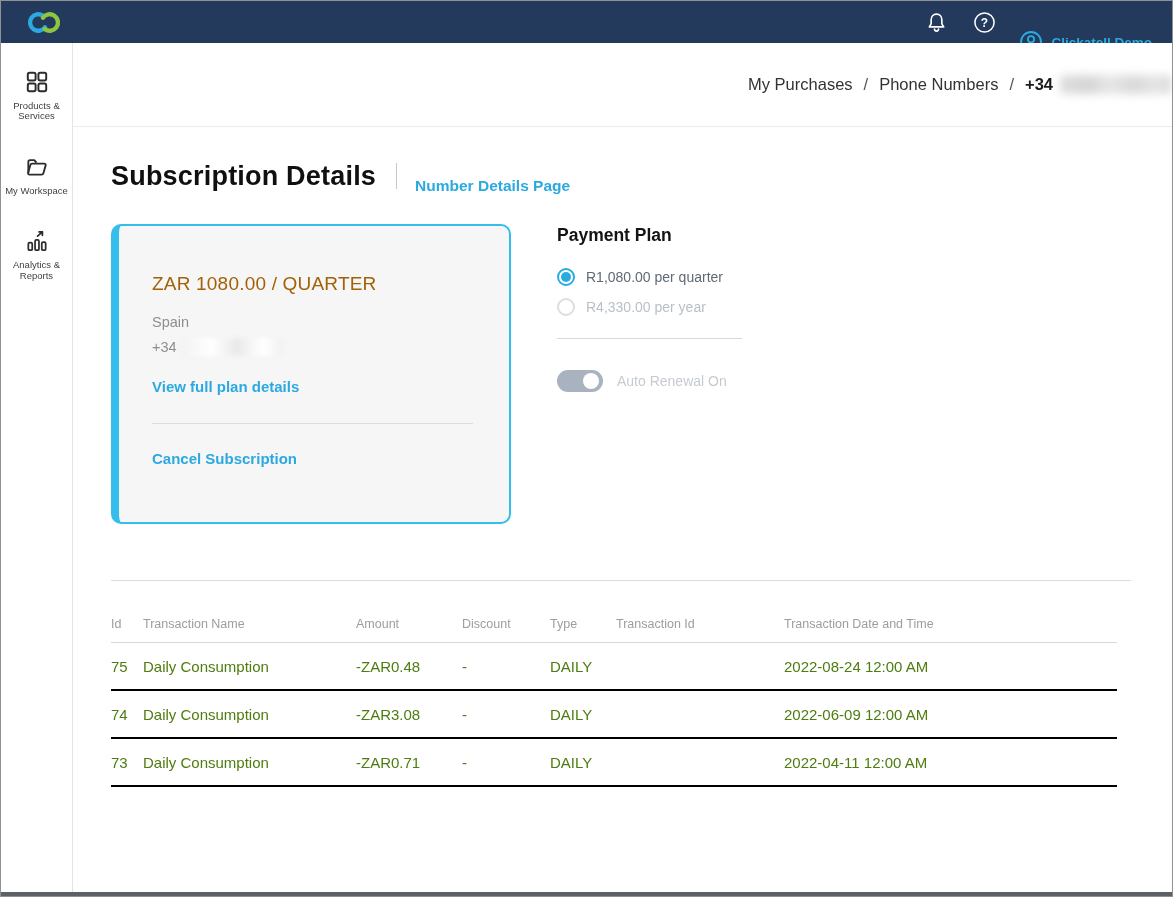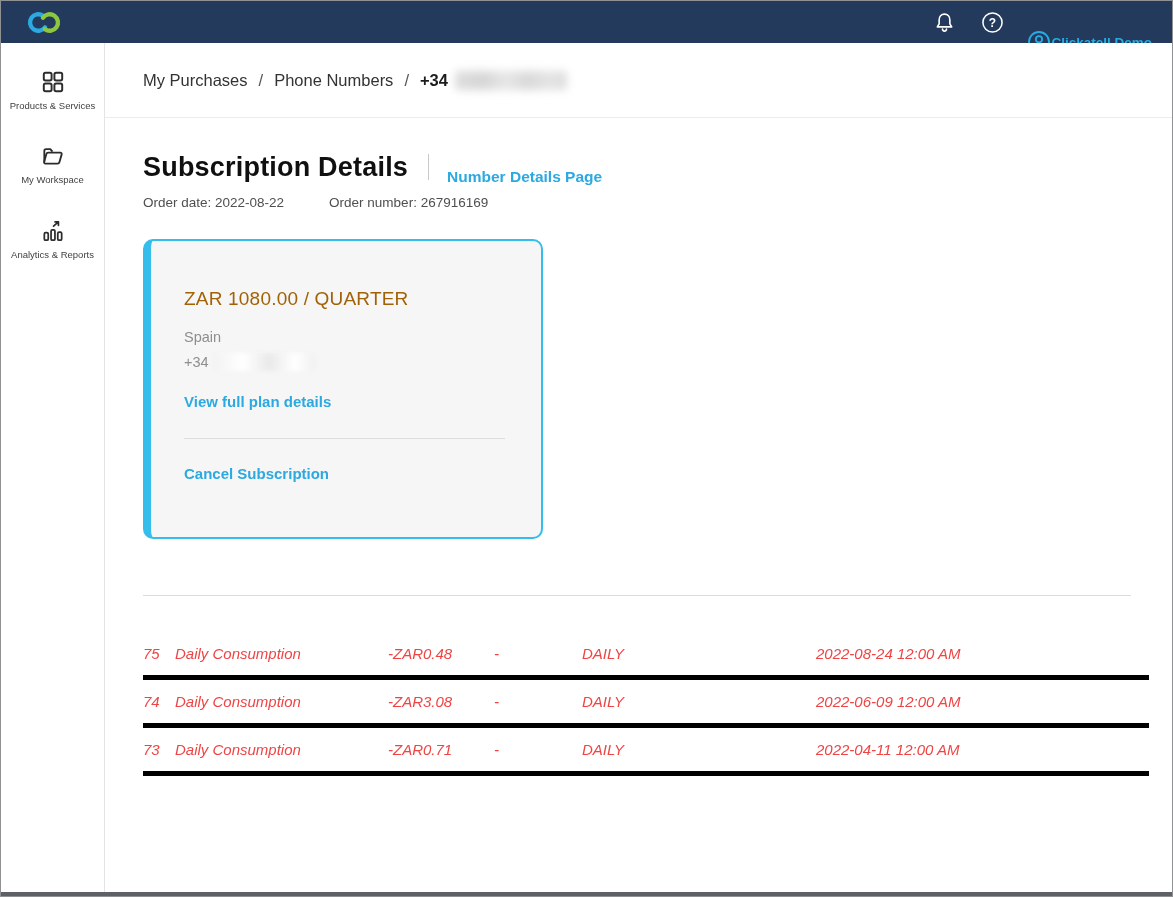--- a/index.html
+++ b/index.html
@@ -8,34 +8,34 @@
 
   .window { position:relative; width:1173px; height:897px; border:1px solid #8f9193; overflow:hidden; background:#fff; }
   .bottom-strip { position:absolute; left:0; bottom:0; width:100%; height:4px; background:#5d6165; z-index:50; }
 
   
   .topbar { height:42px; background:#233a5c; display:flex; align-items:center; padding:0 20px 0 24px; }
   .logo { width:38px; height:27px; display:block; }
   .topbar-right { margin-left:auto; display:flex; align-items:center; gap:22px; }
   .icon-btn { width:26px; height:26px; display:flex; align-items:center; justify-content:center; cursor:pointer; }
   .icon-btn svg { width:23px; height:23px; }
-  .user-chip { display:flex; align-items:center; cursor:pointer;margin-top:40px; }
+  .user-chip { display:flex; align-items:center; gap:8px; cursor:pointer;margin-top:40px; }
   .user-chip svg { width:24px; height:24px; }
   .user-name { color:#29ABE2; font-weight:bold; font-size:13.5px; }
 
   
   .body-row { display:flex; height:855px; }
-  .sidebar { width:104px; background:#fff; border-right:1px solid #e4e4e4; box-shadow:2px 0 4px rgba(0,0,0,.04); padding-top:26px; flex-shrink:0; }
+  .sidebar { width:72px; background:#fff; border-right:1px solid #e4e4e4; box-shadow:2px 0 4px rgba(0,0,0,.04); padding-top:26px; flex-shrink:0; }
   .side-item { display:flex; flex-direction:column; align-items:center; gap:6px; margin-bottom:32px; cursor:pointer; }
   .side-item svg { width:26px; height:26px; }
   .side-label { font-size:9.5px; color:#3f3f3f; text-align:center; line-height:1.1; }
   .main { flex:1; background:#fff; overflow:hidden; }
 
   
-  .crumb-row { height:75px; display:flex; align-items:center; padding-left:38px; border-bottom:1px solid #ececec; font-size:16.5px; color:#333; }
+  .crumb-row { height:84px; display:flex; align-items:center; padding-left:38px; border-bottom:1px solid #ececec; font-size:16.5px; color:#333;justify-content:flex-end; }
   .crumb-sep { margin:0 11px; color:#555; }
   .crumb-link { color:#333; cursor:pointer; }
   .crumb-current { font-weight:bold; color:#1c1c1c; display:flex; align-items:center; }
   .blur-redact { display:inline-block; width:112px; height:19px; margin-left:7px; border-radius:2px;
     background:linear-gradient(90deg,#c9c9c9 0%,#b9b9b9 25%,#d6d6d6 45%,#bfbfbf 65%,#d2d2d2 85%,#c7c7c7 100%);
     filter:blur(4px); opacity:.6; }
 
   .content { padding:30px 41px 0 38px; }
 
   
@@ -75,21 +75,21 @@
   .toggle::after { content:""; position:absolute; right:4px; top:3px; width:16px; height:16px; border-radius:50%; background:#fff; }
   .toggle-label { font-size:14px; color:#c6cbd1; }
 
   .section-hr { border:none; border-top:1px solid #dcdcdc; margin:56px 0 0 0; }
 
   
   .ph-title { font-size:24px; font-weight:bold; color:#101010; margin-top:60px; letter-spacing:.2px; }
   .ph-table { margin-top:36px; width:1006px; }
   .ph-row { display:grid; grid-template-columns:32px 213px 106px 88px 66px 168px 1fr; align-items:center; }
   .ph-head { font-size:12.5px; color:#9d9d9d; padding-bottom:11px; border-bottom:1px solid #d7d7d7; }
-  .ph-data { height:48px; font-size:15px; color:#ef4444; border-bottom:5px solid #000000;font-style:italic; }
+  .ph-data { height:48px; font-size:15px; color:#4d7c0f; border-bottom:2px solid #000000; }
   .cell { padding-right:8px; white-space:nowrap; overflow:hidden; }
 </style>
 </head>
 <body>
 
 <div class="window">
 
   <div class="topbar">
     <svg class="logo" viewBox="0 0 40 28">
       <circle cx="14" cy="14" r="8.7" fill="none" stroke="#2BA9E0" stroke-width="4.6" stroke-linecap="round" stroke-dasharray="41 13.6" transform="rotate(35 14 14)"></circle>
@@ -161,45 +161,66 @@
           <span class="blur-redact"></span>
         </span>
       </div>
 
       <div class="content">
         <div class="title-row">
           <h1 class="page-title">Subscription Details</h1>
           <div class="title-divider"></div>
           <span class="title-link">Number Details Page</span>
         </div>
-        <div class="meta-row">
-          <span>Order date: 2022-08-22</span>
-          <span>Order number: 267916169</span>
-        </div>
 
         <div class="plan-area">
 
           <div class="plan-card">
             <div class="plan-price">ZAR  1080.00 / QUARTER</div>
             <div class="plan-country">Spain</div>
             <div class="plan-phone">
               <span>+34</span>
               <span class="phone-blur"></span>
             </div>
             <span class="card-link">View full plan details</span>
             <hr class="card-hr">
             <span class="cancel-link">Cancel Subscription</span>
           </div>
 
+          <div class="payment-plan">
+            <div class="pp-title">Payment Plan</div>
+            <div class="pp-option">
+              <span class="radio on"></span>
+              <span class="pp-label-on">R1,080.00 per quarter</span>
+            </div>
+            <div class="pp-option">
+              <span class="radio off"></span>
+              <span class="pp-label-off">R4,330.00 per year</span>
+            </div>
+            <hr class="pp-hr">
+            <div class="toggle-row">
+              <span class="toggle"></span>
+              <span class="toggle-label">Auto Renewal On</span>
+            </div>
+          </div>
         </div>
 
         <hr class="section-hr">
 
 
         <div class="ph-table">
+          <div class="ph-row ph-head">
+            <div class="cell">Id</div>
+            <div class="cell">Transaction Name</div>
+            <div class="cell">Amount</div>
+            <div class="cell">Discount</div>
+            <div class="cell">Type</div>
+            <div class="cell">Transaction Id</div>
+            <div class="cell">Transaction Date and Time</div>
+          </div>
 
           <div class="ph-row ph-data">
             <div class="cell">75</div>
             <div class="cell">Daily Consumption</div>
             <div class="cell">-ZAR0.48</div>
             <div class="cell">-</div>
             <div class="cell">DAILY</div>
             <div class="cell"></div>
             <div class="cell">2022-08-24 12:00 AM</div>
           </div>

